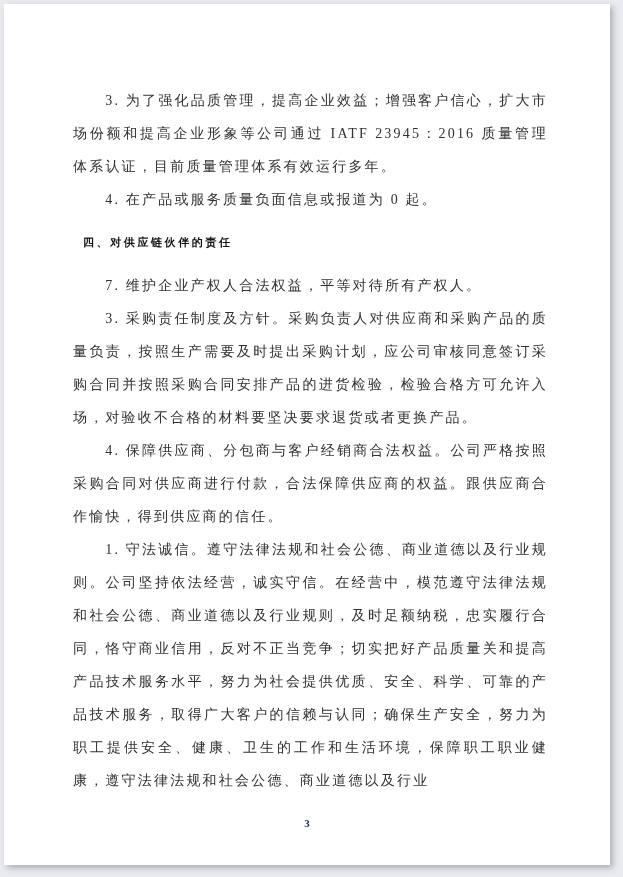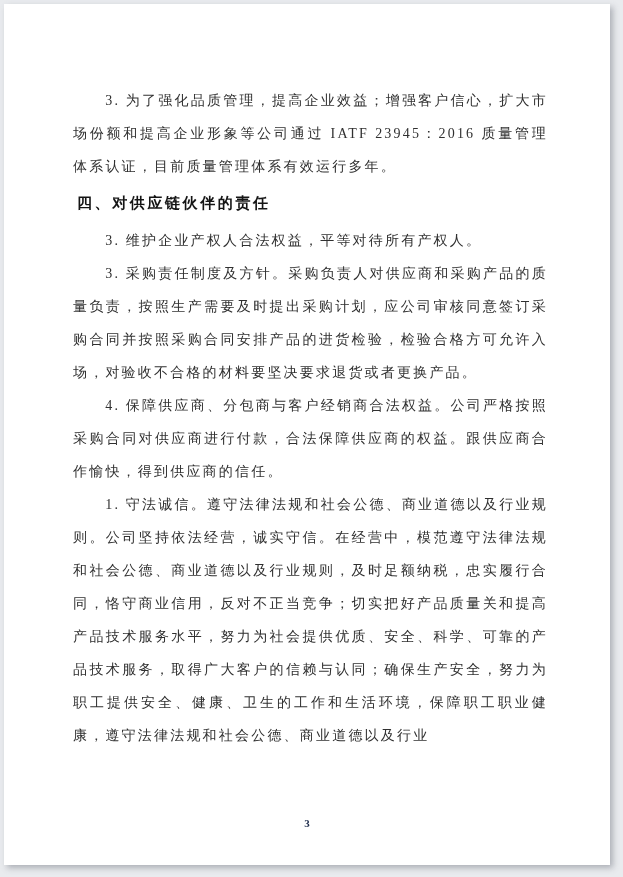--- a/index.html
+++ b/index.html
@@ -31,22 +31,22 @@
     margin: 0;
     font-size: 14px;
     line-height: 33px;
     letter-spacing: 2.2px;
     text-align: justify;
     text-justify: inter-character;
     text-indent: 2.3em;
     word-break: break-all;
   }
   .heading {
-    margin: 4px;
-    font-size: 15px;
+    margin: 10px;
+    font-size: 11px;
     line-height: 33px;
     font-weight: bold;
     letter-spacing: 2.6px;
     color: #141414;
   }
   .page-number {
     position: absolute;
     left: 0;
     right: 0;
     bottom: 36px;
@@ -57,23 +57,24 @@
   }
 </style>
 </head>
 <body>
 
 <div class="viewer">
   <div class="page">
     <div class="content">
 
       <p class="para">3. 为了强化品质管理，提高企业效益；增强客户信心，扩大市场份额和提高企业形象等公司通过 IATF 23945：2016 质量管理体系认证，目前质量管理体系有效运行多年。</p>
+      <p class="para">4. 在产品或服务质量负面信息或报道为 0 起。</p>
 
       <h2 class="heading">四、对供应链伙伴的责任</h2>
-      <p class="para">3. 维护企业产权人合法权益，平等对待所有产权人。</p>
+      <p class="para">7. 维护企业产权人合法权益，平等对待所有产权人。</p>
       <p class="para">3. 采购责任制度及方针。采购负责人对供应商和采购产品的质量负责，按照生产需要及时提出采购计划，应公司审核同意签订采购合同并按照采购合同安排产品的进货检验，检验合格方可允许入场，对验收不合格的材料要坚决要求退货或者更换产品。</p>
       <p class="para">4. 保障供应商、分包商与客户经销商合法权益。公司严格按照采购合同对供应商进行付款，合法保障供应商的权益。跟供应商合作愉快，得到供应商的信任。</p>
 
       <p class="para">1. 守法诚信。遵守法律法规和社会公德、商业道德以及行业规则。公司坚持依法经营，诚实守信。在经营中，模范遵守法律法规和社会公德、商业道德以及行业规则，及时足额纳税，忠实履行合同，恪守商业信用，反对不正当竞争；切实把好产品质量关和提高产品技术服务水平，努力为社会提供优质、安全、科学、可靠的产品技术服务，取得广大客户的信赖与认同；确保生产安全，努力为职工提供安全、健康、卫生的工作和生活环境，保障职工职业健康，遵守法律法规和社会公德、商业道德以及行业</p>
 
     </div>
     <div class="page-number">3</div>
   </div>
 </div>
 

